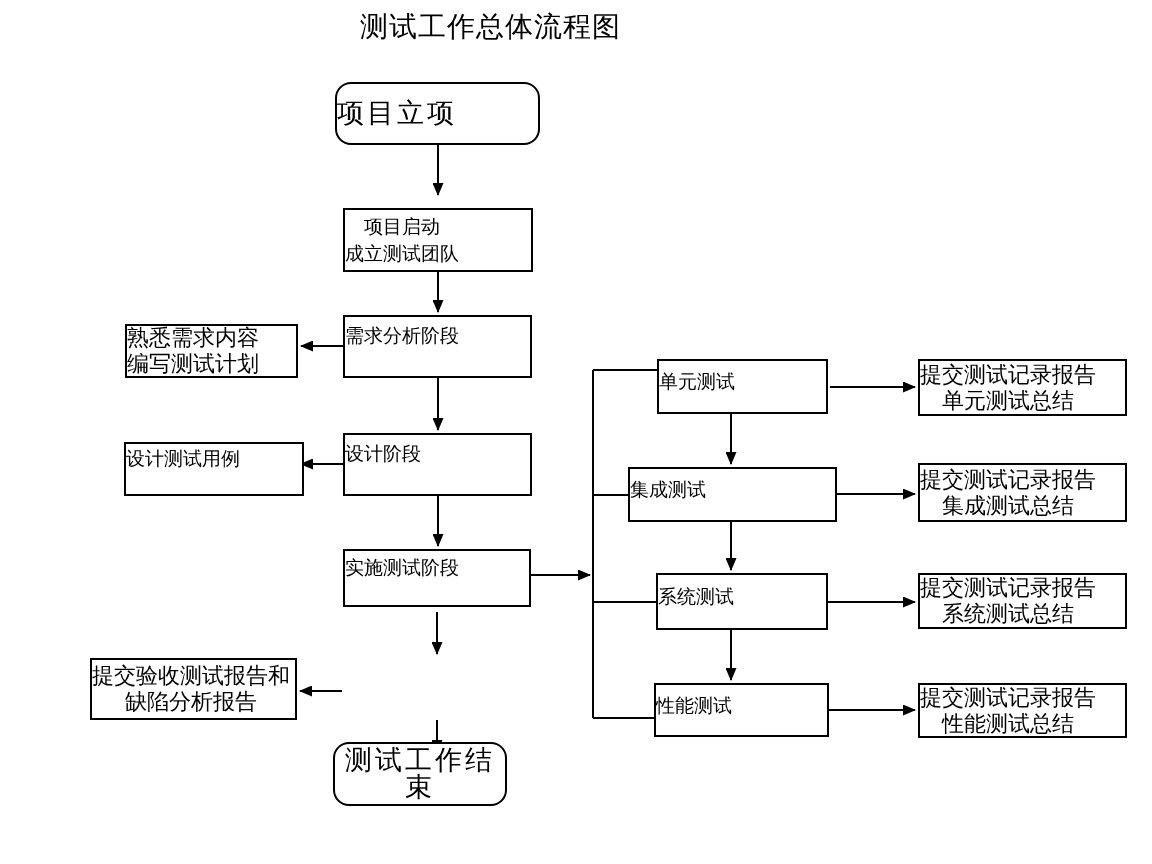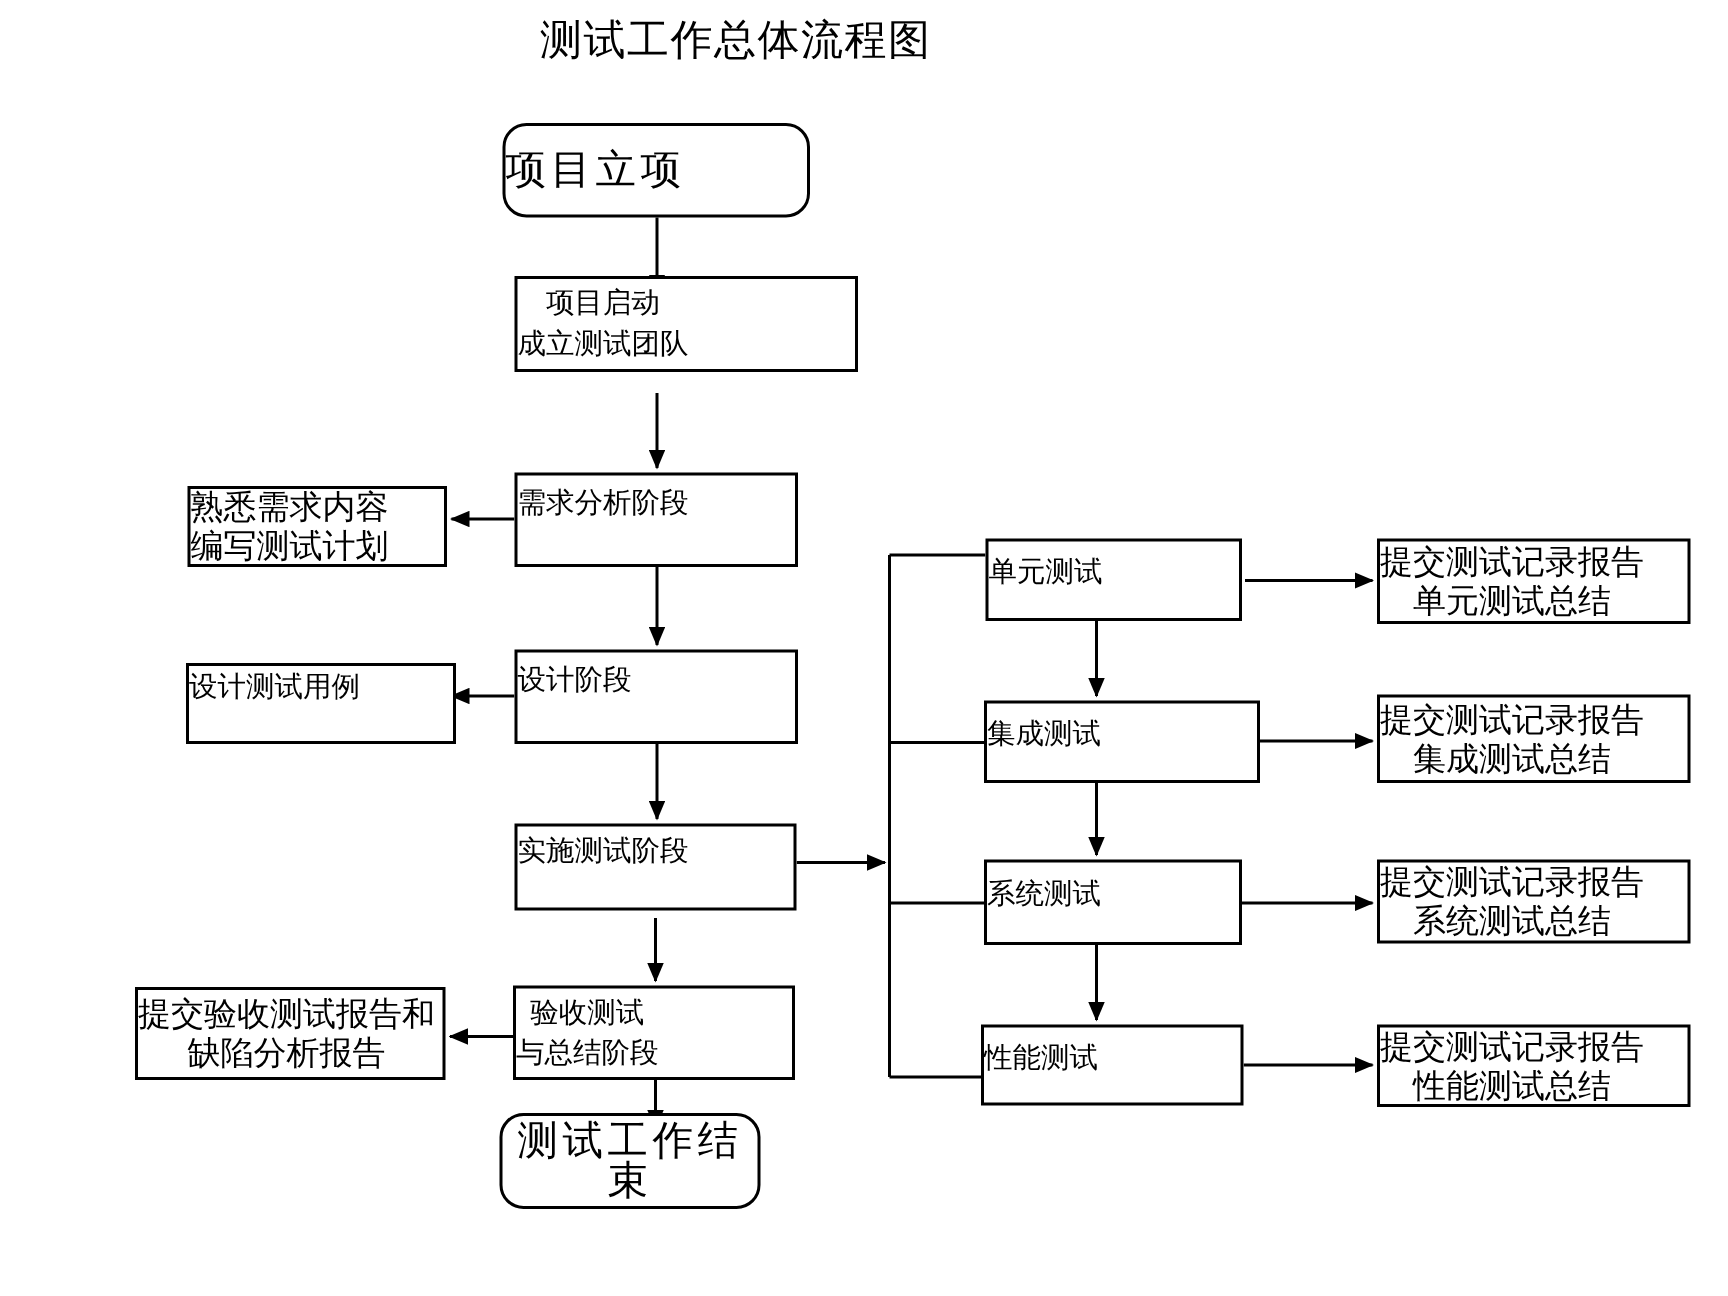--- a/index.html
+++ b/index.html
@@ -61,21 +61,21 @@
       <line x1="829" y1="710" x2="915" y2="710" marker-end="url(#ah)"></line>
     </g>
   </svg>
 
   <div class="title">测试工作总体流程图</div>
 
   <div class="node term" style="left:335px;top:82px;width:205px;height:63px">
     <span class="lbl">项目立项</span>
   </div>
 
-  <div class="node" style="left:343px;top:184px;width:229px;height:64px">
+  <div class="node" style="left:343px;top:208px;width:190px;height:64px">
     <span class="lbl">项目启动
 成立测试团队</span>
   </div>
 
   <div class="node raise" style="left:343px;top:315px;width:189px;height:63px">
     <span class="lbl">需求分析阶段</span>
   </div>
 
   <div class="node small" style="left:125px;top:324px;width:173px;height:54px">
     <span class="lbl">熟悉需求内容
@@ -87,39 +87,35 @@
   </div>
 
   <div class="node raise" style="left:124px;top:442px;width:180px;height:54px">
     <span class="lbl">设计测试用例</span>
   </div>
 
   <div class="node raise" style="left:343px;top:549px;width:188px;height:58px">
     <span class="lbl">实施测试阶段</span>
   </div>
 
-  <div class="node" style="left:342px;top:657px;width:188px;height:63px">
-    <span class="lbl">验收测试
-与总结阶段</span>
-  </div>
 
   <div class="node small" style="left:90px;top:658px;width:207px;height:62px">
     <span class="lbl">提交验收测试报告和
 缺陷分析报告</span>
   </div>
 
   <div class="node term" style="left:333px;top:742px;width:174px;height:64px">
     <span class="lbl">测试工作结束</span>
   </div>
 
   <div class="node raise-sm" style="left:657px;top:359px;width:171px;height:55px">
     <span class="lbl">单元测试</span>
   </div>
 
-  <div class="node raise-sm" style="left:656px;top:467px;width:184px;height:55px">
+  <div class="node raise-sm" style="left:628px;top:467px;width:209px;height:55px">
     <span class="lbl">集成测试</span>
   </div>
 
   <div class="node raise-sm" style="left:656px;top:573px;width:172px;height:57px">
     <span class="lbl">系统测试</span>
   </div>
 
   <div class="node raise-sm" style="left:654px;top:683px;width:175px;height:54px">
     <span class="lbl">性能测试</span>
   </div>

